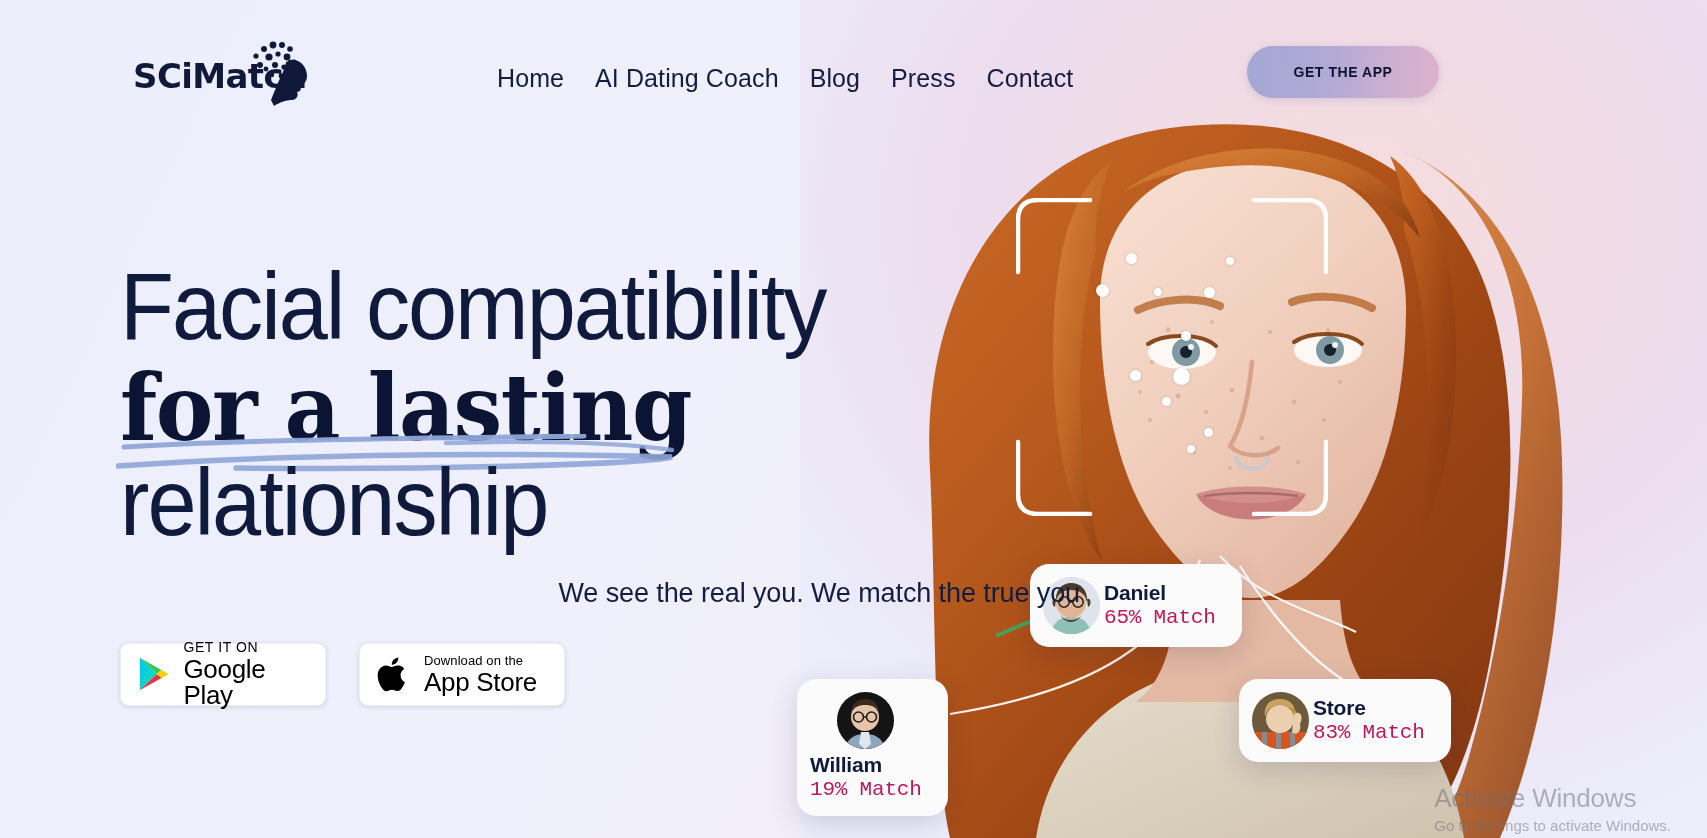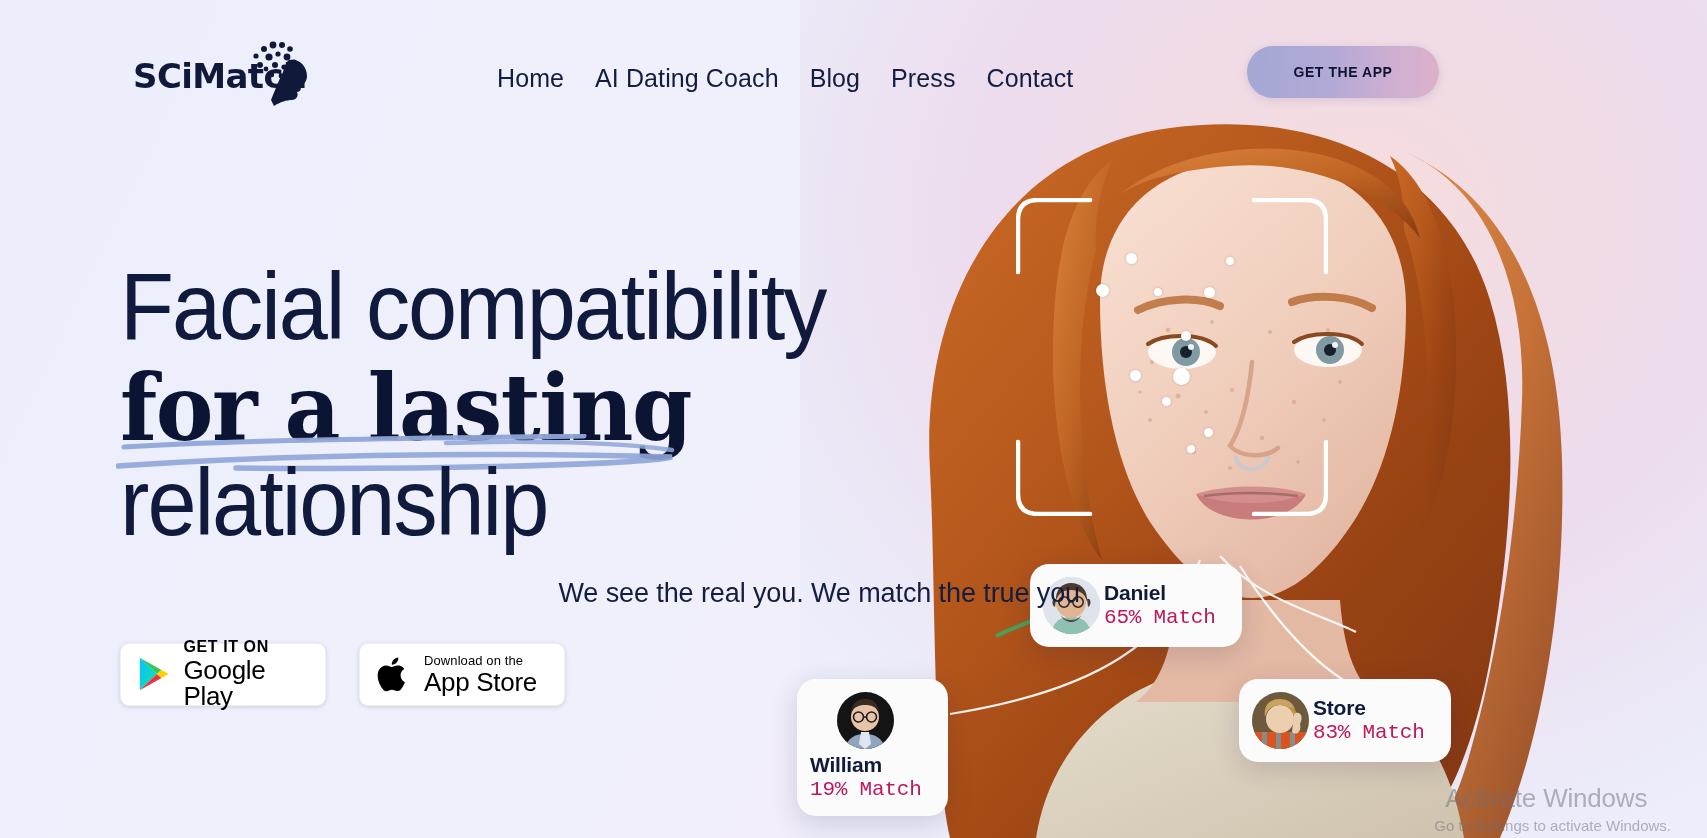--- a/index.html
+++ b/index.html
@@ -83,21 +83,21 @@
   .badge {
     background:#fff; border-radius:9px; cursor:pointer;
     display:flex; align-items:center; gap:13px;
     box-shadow:0 1px 4px rgba(30,30,70,.16);
     border:1px solid rgba(0,0,0,.06);
   }
   .badge-gp { width:206px; height:63px; padding:0 17px; }
   .badge-as { width:206px; height:63px; padding:0 17px; }
   .badge-txt { display:flex; flex-direction:column; justify-content:center; line-height:1; }
   .badge-small {
-    font-size:16px; font-weight:700; color:#000;
+    font-size:14px; font-weight:400; color:#000;
     letter-spacing:.6px; font-family:"Liberation Sans", sans-serif;
   }
   .badge-small.as { font-size:13px; letter-spacing:.1px; font-weight:400; }
   .badge-big {
     font-size:26px; font-weight:400; color:#000; margin-top:2px;
     font-family:"Liberation Sans", sans-serif; letter-spacing:-.3px;
   }
 
   
   .portrait {
@@ -134,21 +134,21 @@
   #card-andrew  { left:1239px; top:679px; }
 
   .connectors { position:absolute; left:800px; top:0; width:907px; height:838px; z-index:20; pointer-events:none; }
 
   
   .watermark {
     position:absolute; right:36px; bottom:4px; z-index:60;
     text-align:left; color:rgba(110,110,125,.5);
     font-family:"Liberation Sans", sans-serif;
   }
-  .wm1 { font-size:26px; font-weight:400; letter-spacing:-.2px;margin-left:11px; }
+  .wm1 { font-size:26px; font-weight:400; letter-spacing:-.2px; }
   .wm2 { font-size:15px; margin-top:3px; }
 </style>
 </head>
 <body>
 
 <div class="stage">
 
   <div class="portrait">
     <svg width="907" height="838" viewBox="0 0 907 838">
       <defs>

